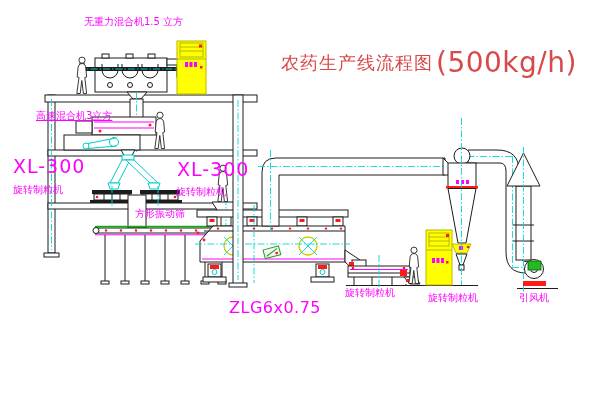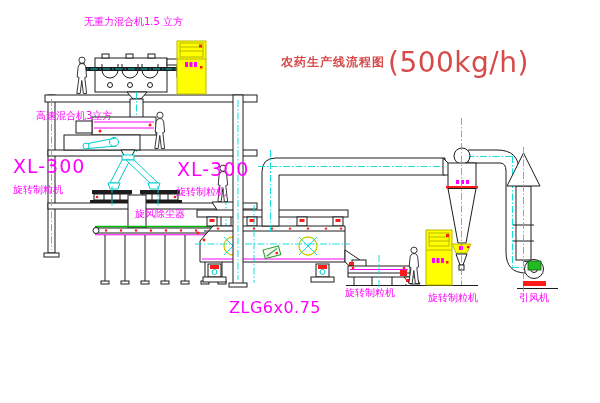--- a/index.html
+++ b/index.html
@@ -5,21 +5,21 @@
   html,body{margin:0;padding:0;background:#fff;}
   .canvas{
     position:relative;width:600px;height:353px;background:#ffffff;overflow:hidden;
     font-family:"DejaVu Sans",sans-serif;
   }
   .canvas svg{position:absolute;left:0;top:0;}
   .lbl{position:absolute;color:#ff00ff;font-size:10px;line-height:1.1;white-space:nowrap;}
   .lbl.model{font-size:19px;letter-spacing:1px;}
   .lbl.model-sm{font-size:16px;letter-spacing:0.5px;}
   .title-row{position:absolute;left:281px;top:46px;display:flex;align-items:center;gap:3px;color:#d84a4a;white-space:nowrap;}
-  .title-zh{font-size:12px;font-weight:bold;letter-spacing:1px;}
+  .title-zh{font-size:18px;font-weight:normal;letter-spacing:1px;}
   .title-cap{font-size:28px;font-weight:normal;letter-spacing:0.5px;}
   
   .ln{stroke:#1c1c1c;stroke-width:1;fill:#ffffff;}
   .lnf{stroke:#1c1c1c;stroke-width:1;fill:none;}
   .blk{fill:#1c1c1c;stroke:none;}
   .cl{stroke:#00d9d9;stroke-width:0.9;fill:none;stroke-dasharray:7 2 1.5 2;}
   .cy{stroke:#00cccc;stroke-width:1;fill:#ffffff;}
   .mg{stroke:#ff00ff;stroke-width:1;}
   .rd{fill:#ff1a1a;stroke:none;}
   .yfill{fill:#ffff00;stroke:#b8b800;stroke-width:1;}
@@ -325,29 +325,29 @@
   <use href="#person" transform="translate(404,246)" class="person"></use>
 </svg>
 
   <div class="lbl" style="left:84px;top:16px;">无重力混合机1.5 立方</div>
 
   <div class="title-row">
     <span class="title-zh">农药生产线流程图</span>
     <span class="title-cap">(500kg/h)</span>
   </div>
 
-  <div class="lbl" style="left:36px;top:110px;">高速混合机3立方</div>
+  <div class="lbl" style="left:36px;top:110px;text-decoration:underline;">高速混合机3立方</div>
 
   <div class="lbl model" style="left:13px;top:156px;">XL-300</div>
   <div class="lbl" style="left:13px;top:184px;">旋转制粒机</div>
 
   <div class="lbl model" style="left:177px;top:159px;">XL-300</div>
   <div class="lbl" style="left:176px;top:186px;">旋转制粒机</div>
 
-  <div class="lbl" style="left:135px;top:208px;">旋风除尘器</div>
+  <div class="lbl" style="left:135px;top:208px;">方形振动筛</div>
 
   <div class="lbl model-sm" style="left:229px;top:299px;">ZLG6x0.75</div>
 
   <div class="lbl" style="left:345px;top:287px;">旋转制粒机</div>
 
   <div class="lbl" style="left:428px;top:292px;">旋转制粒机</div>
   <div class="lbl" style="left:519px;top:292px;font-family:Liberation Serif, serif;">引风机</div>
 </div>
 
 </body></html>

